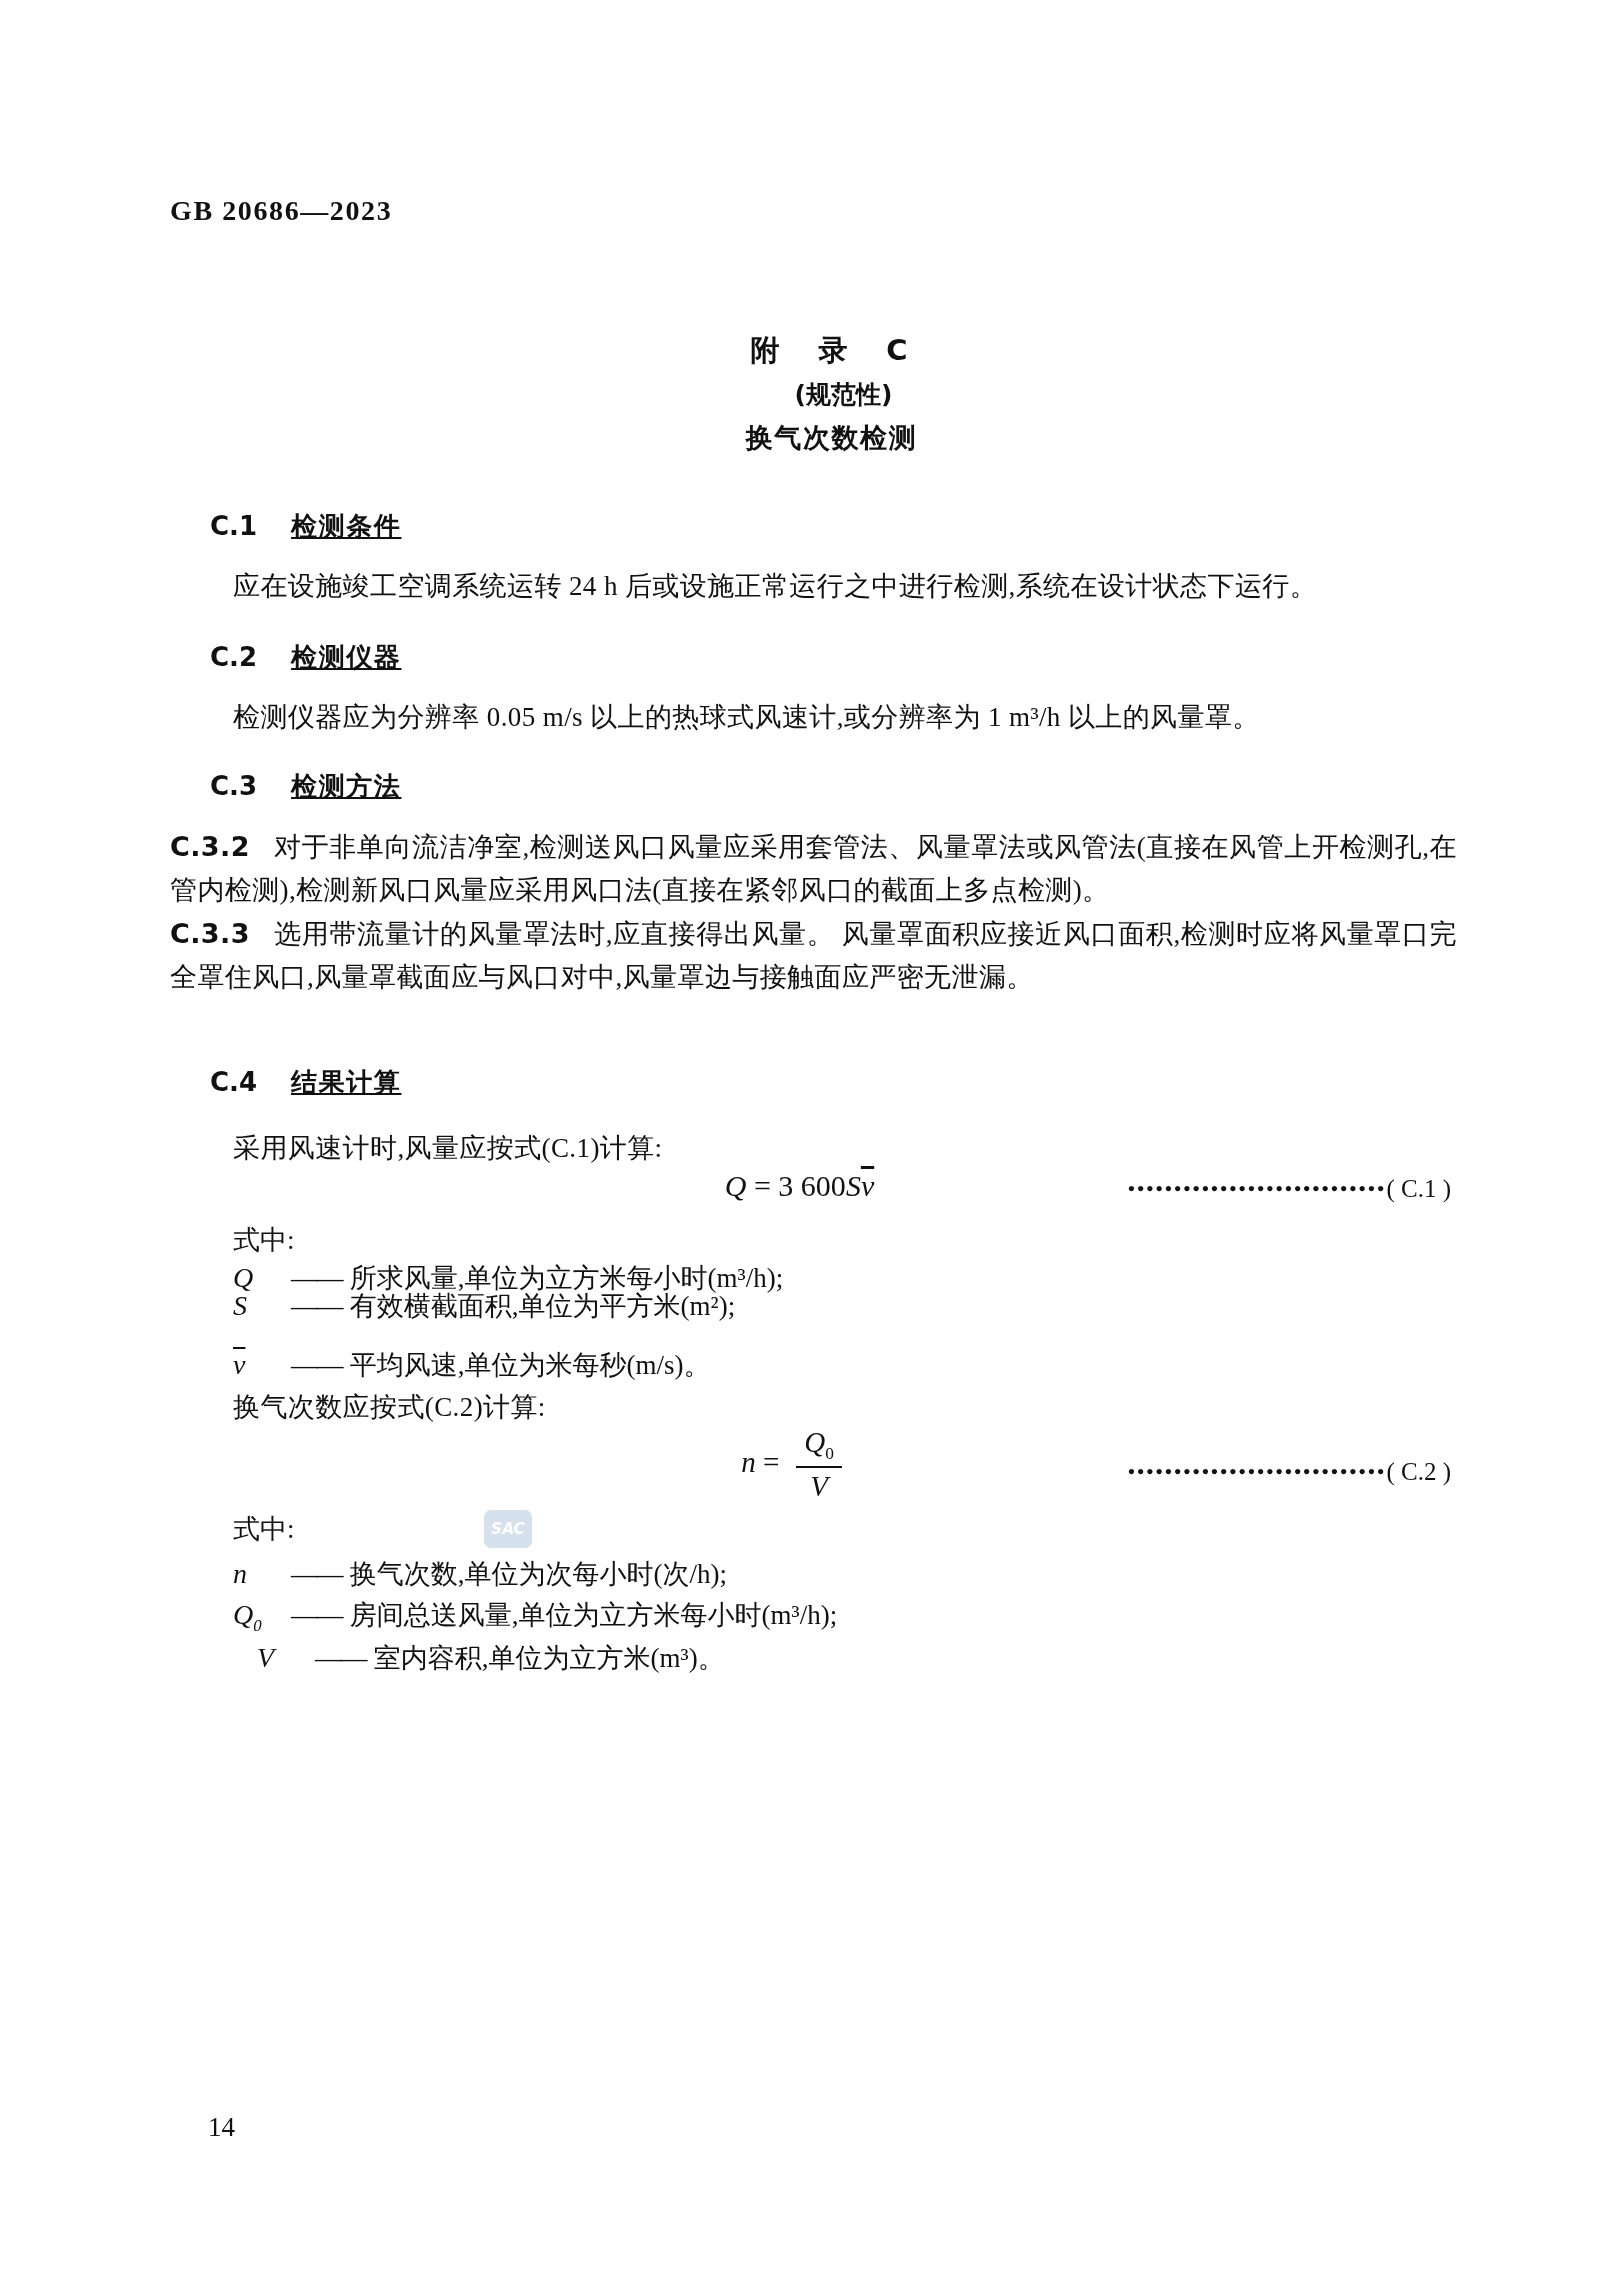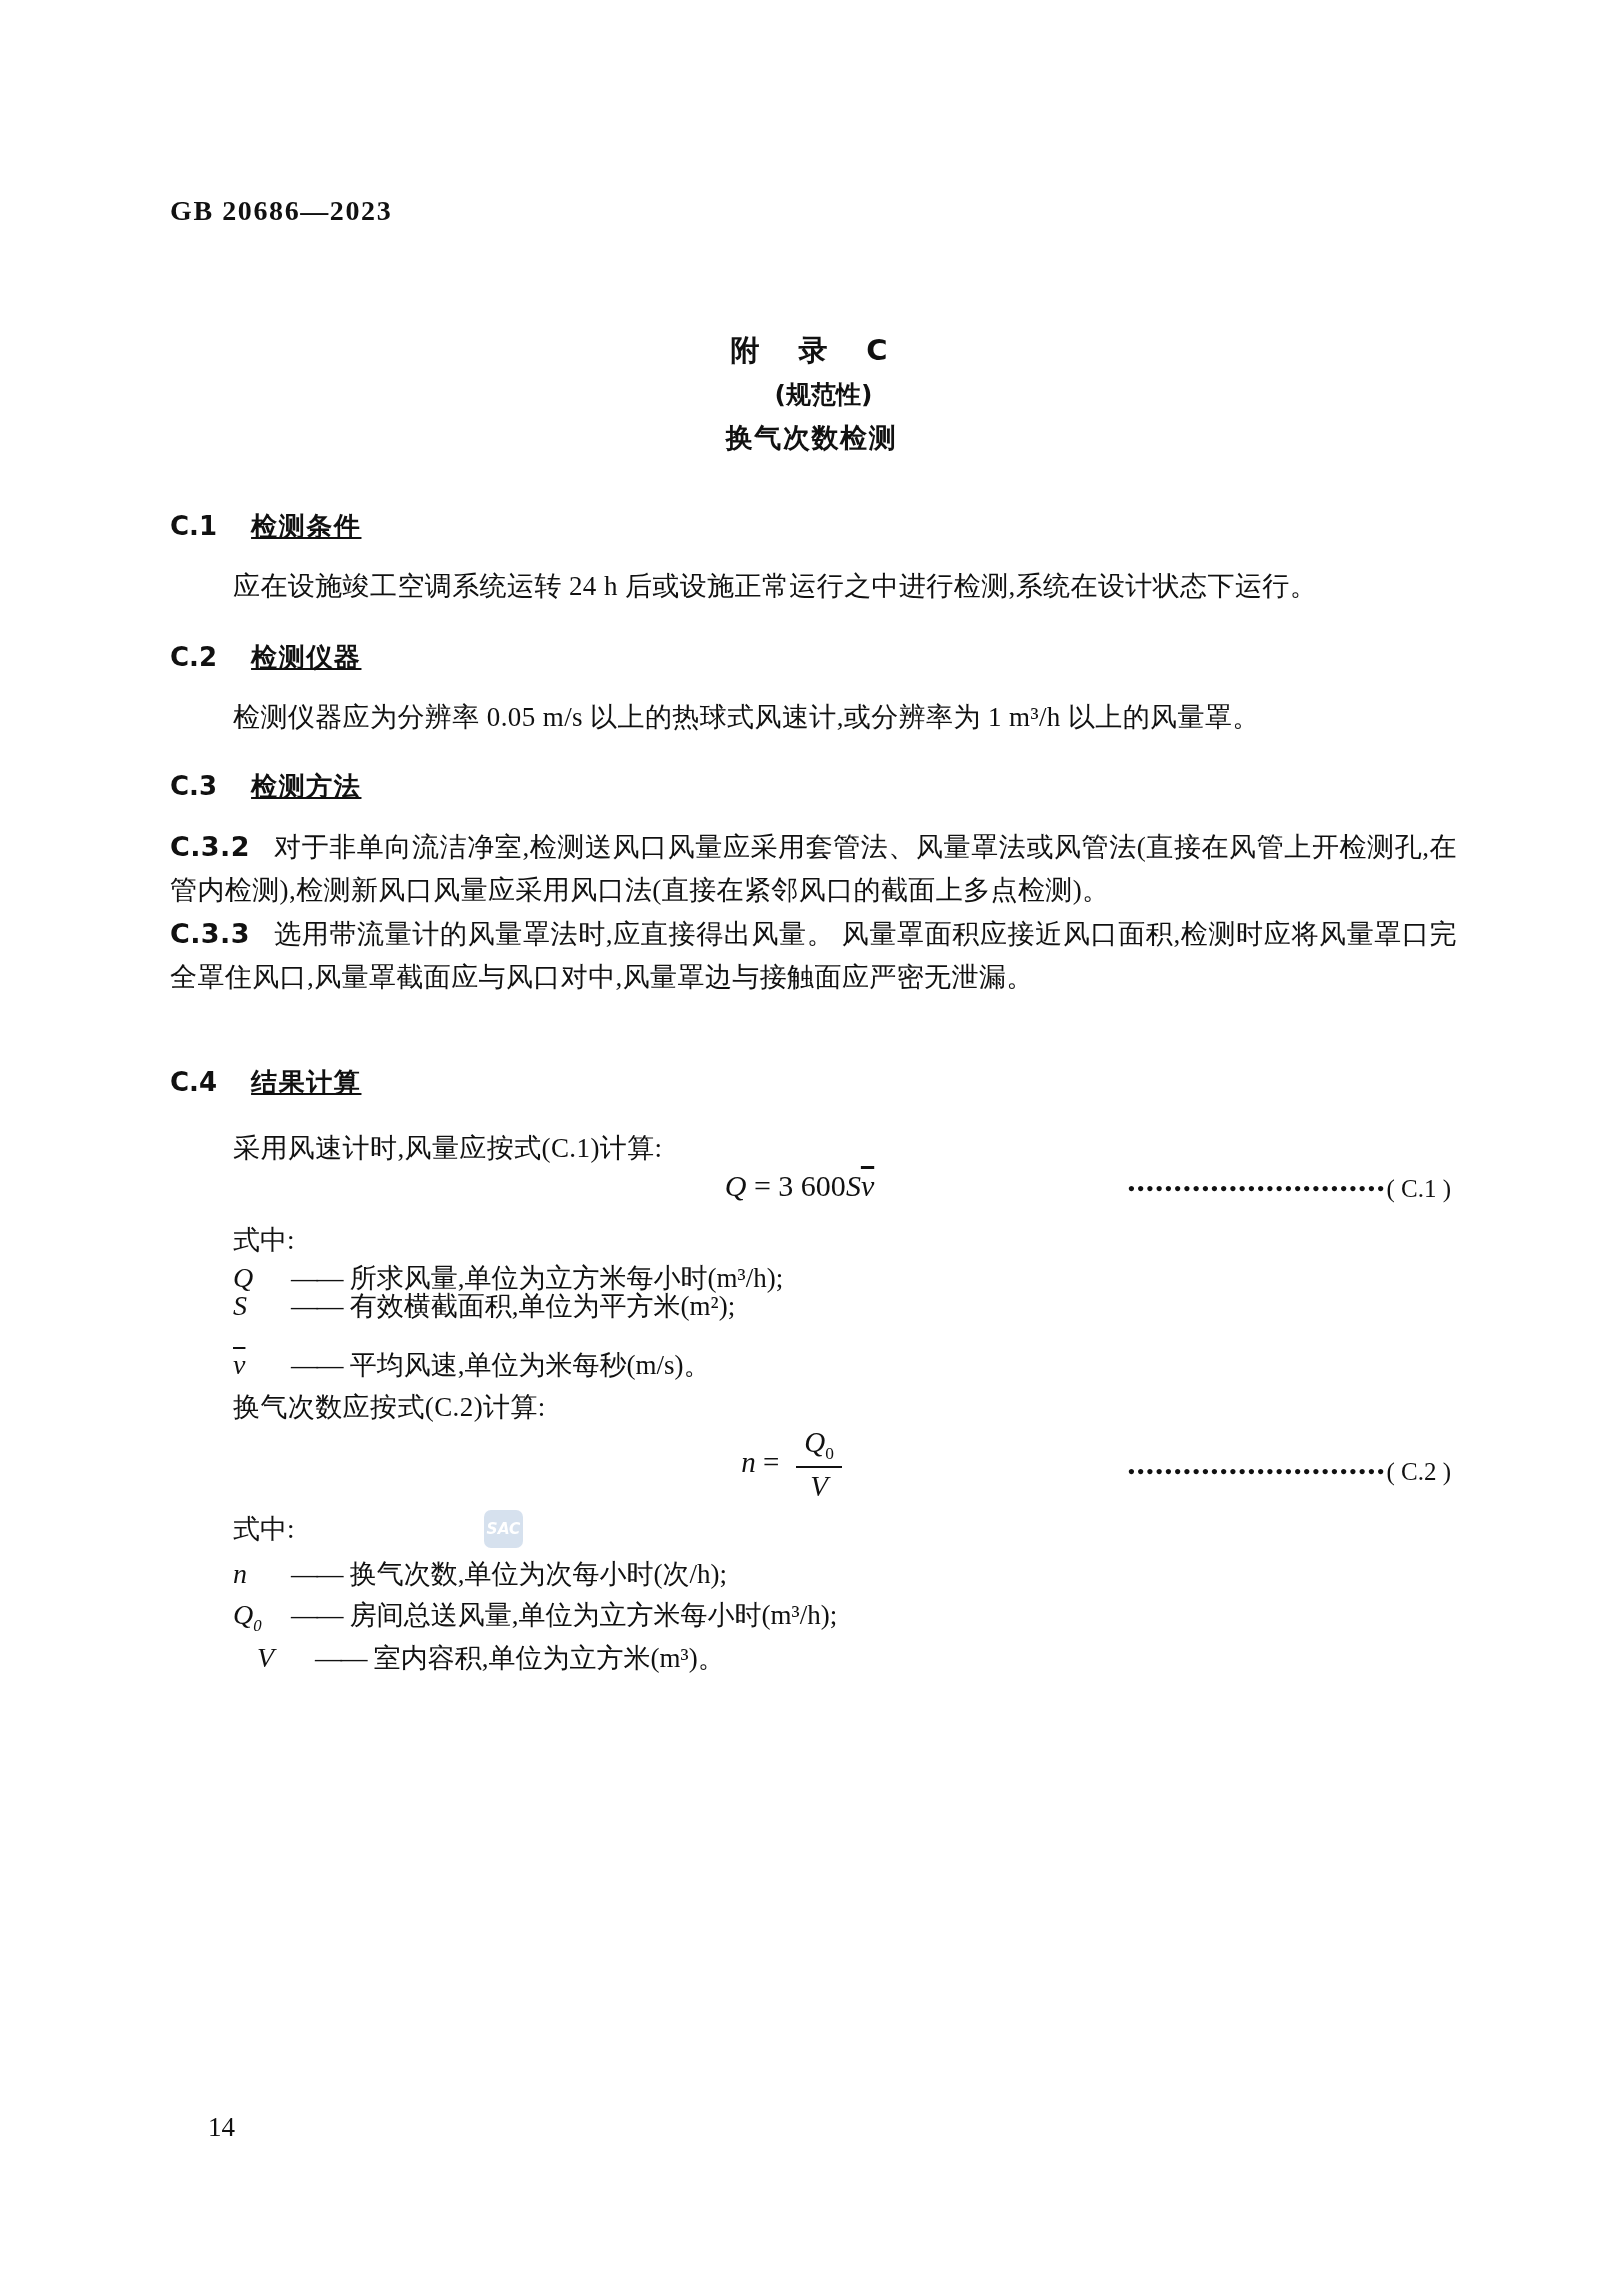--- a/index.html
+++ b/index.html
@@ -5,21 +5,21 @@
   html,body{margin:0;padding:0;background:#e8e8e8;}
   .page{
     position:relative;
     width:1623px;height:2295px;
     background:#ffffff;
     font-family:"Liberation Serif","DejaVu Serif",serif;
     color:#111;
     overflow:hidden;
   }
   .abs{position:absolute;}
-  .hei{font-family:"DejaVu Sans","Liberation Sans",sans-serif;font-weight:bold;}
+  .hei{font-family:"DejaVu Sans","Liberation Sans",sans-serif;font-weight:bold;padding-left:40px;}
   .center-row{left:0;right:0;text-align:center;}
   .std-code{left:170px;top:195px;font-size:28px;font-weight:bold;letter-spacing:1.6px;font-family:"Liberation Serif","DejaVu Serif",serif;}
   .apdx-title{top:331px;font-size:29px;letter-spacing:4.9px;}
   .apdx-subtitle{top:378px;font-size:25px;margin-left:24px;}
   .apdx-heading{top:420px;font-size:27px;letter-spacing:1.6px;}
   .sec-head{left:170px;font-size:26px;}
   .sec-head .sec-title{margin-left:34px;letter-spacing:1.6px;text-decoration:underline;}
   .body-par{left:170px;width:1287px;font-size:27px;line-height:43px;letter-spacing:0.4px;text-align:justify;}
   .indent{text-indent:63px;}
   .items p{margin:0;}
@@ -35,21 +35,21 @@
   .formula-c1 .num-up{font-style:normal;}
   .eq-label{right:172px;font-size:25px;white-space:nowrap;}
   .eq-label .dots{font-size:19.5px;letter-spacing:2.4px;font-weight:bold;vertical-align:2.4px;}
   .label-c1{top:1175px;}
   .label-c2{top:1458px;}
   .formula-c2{top:1427px;left:0;right:0;text-align:center;font-size:29px;transform:translateX(-20px);}
   .frac{display:inline-block;vertical-align:middle;text-align:center;margin-left:9.7px;}
   .frac .fnum{display:block;border-bottom:2.4px solid #111;padding:0 8px 3.2px 8px;line-height:1.1;}
   .frac .fden{display:block;padding-top:3.2px;line-height:1.1;}
   sub{font-size:60%;}
-  .wm{left:484px;top:1510px;width:39px;height:38px;border-radius:7px;
+  .wm{left:484px;top:1510px;width:48px;height:38px;border-radius:7px;
       background:#cfdcec;opacity:0.85;display:flex;align-items:center;justify-content:center;}
   .wm span{color:#ffffff;font-family:"DejaVu Sans","Liberation Sans",sans-serif;
       font-weight:bold;font-style:italic;font-size:15.4px;letter-spacing:0;}
   .pagenum{left:208px;top:2112px;font-size:27px;text-align:right;}
 </style>
 </head>
 <body>
 
 <div class="page">
 

